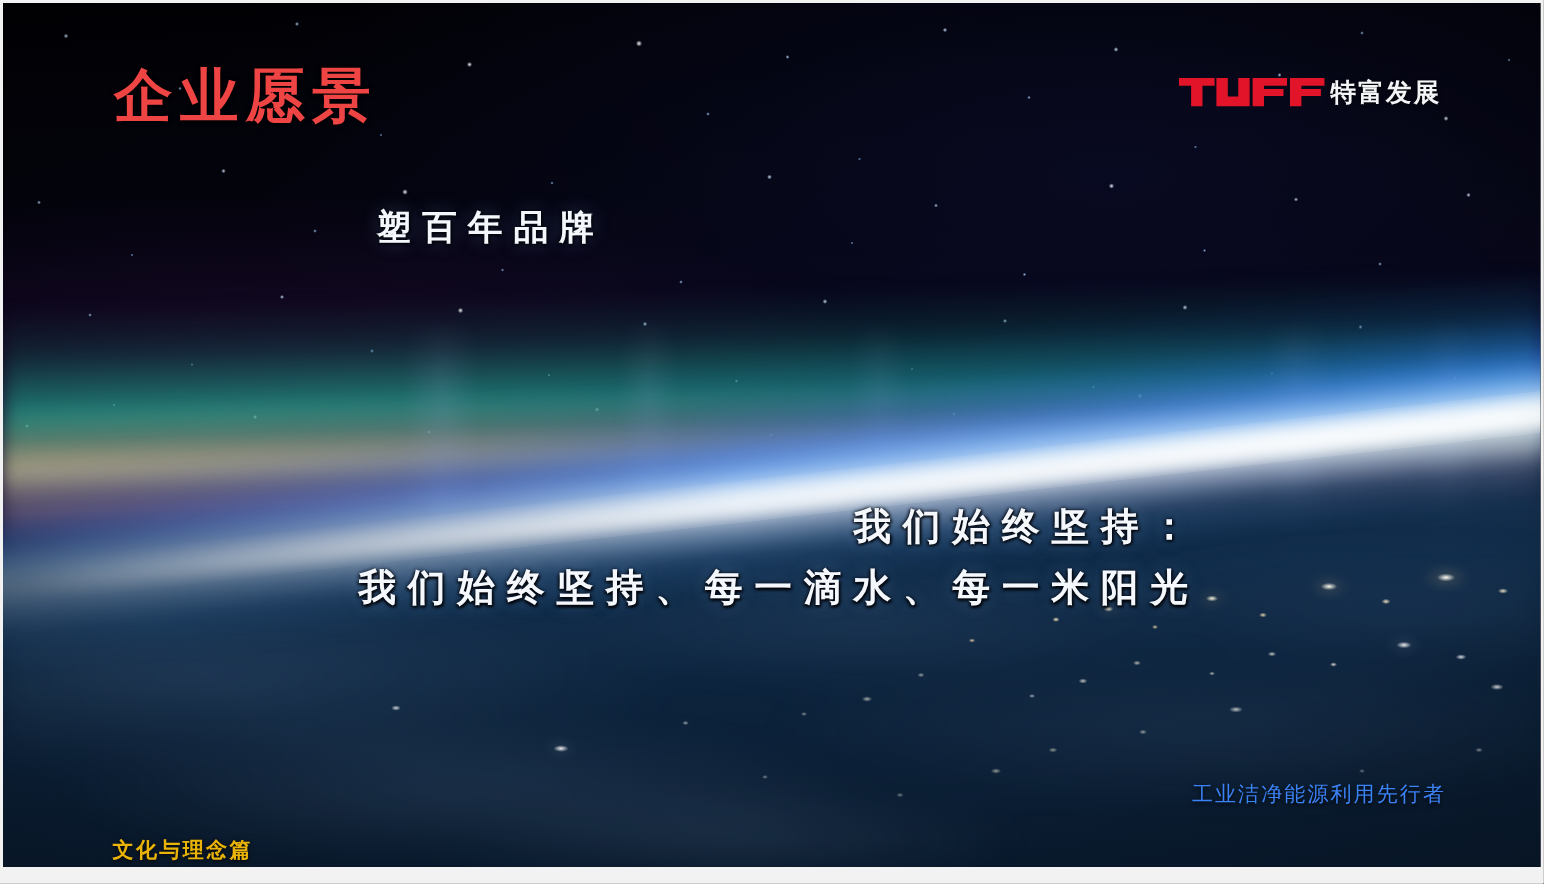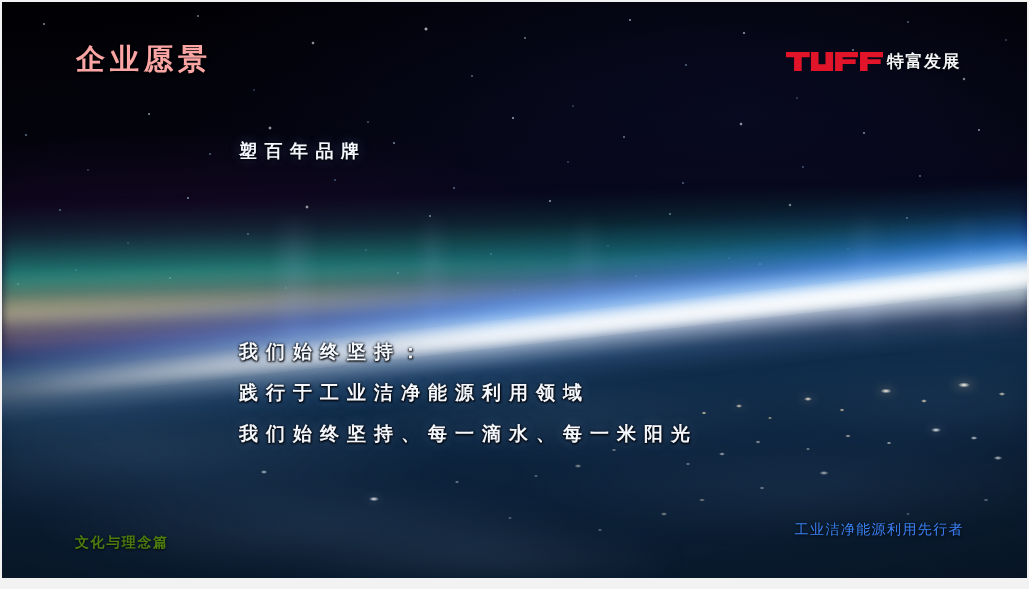--- a/index.html
+++ b/index.html
@@ -267,21 +267,21 @@
   
   #vignette{
     background:radial-gradient(ellipse 92% 86% at 50% 48%, rgba(0,0,0,0) 52%, rgba(0,0,0,.26) 86%, rgba(0,0,0,.42) 100%);
   }
 
   
   #content{position:absolute;left:0;top:0;width:1025px;height:576px;}
 
   #page-title{
     position:absolute;left:74px;top:43px;
-    font-size:29px;font-weight:bold;color:#fca5a5;
+    font-size:39px;font-weight:bold;color:#ef4444;
     letter-spacing:5px;line-height:1;
     text-shadow:0 0 2px rgba(0,0,0,.85),0 1px 3px rgba(0,0,0,.9);
     white-space:nowrap;
   }
 
   #brand{
     position:absolute;right:66px;top:48px;
     display:flex;align-items:center;white-space:nowrap;
   }
   #brand-mark{
@@ -298,31 +298,31 @@
     text-shadow:
       0 0 3px rgba(4,10,22,.95),
       1px 1px 2px rgba(0,0,0,.95),
       -1px 1px 2px rgba(0,0,0,.6),
       0 0 12px rgba(120,160,210,.35);
     white-space:nowrap;
   }
 
   #vision-top{left:237px;top:128px;}
   #vision-top .vision-line{
-    font-size:18px;letter-spacing:7.5px;line-height:43px;
+    font-size:23px;letter-spacing:7.5px;line-height:43px;margin-left:12px;
   }
 
   #vision-bottom{left:237px;top:329px;}
   #vision-bottom .vision-line{
-    font-size:19px;letter-spacing:8px;line-height:41px;
+    font-size:25px;letter-spacing:8px;line-height:41px;text-align:right;
   }
 
   #footer-left{
-    position:absolute;left:73px;top:532px;
-    font-size:14px;font-weight:bold;color:#4d7c0f;letter-spacing:1.6px;
+    position:absolute;left:73px;top:556px;
+    font-size:14px;font-weight:bold;color:#eab308;letter-spacing:1.6px;
     text-shadow:0 1px 3px rgba(0,0,0,.9);white-space:nowrap;
   }
   #footer-right{
     position:absolute;right:63px;top:519px;
     font-size:14px;font-weight:normal;color:#3b82f6;letter-spacing:1.4px;
     text-shadow:0 1px 3px rgba(0,0,0,.9);white-space:nowrap;
   }
 </style>
 </head>
 <body>
@@ -367,21 +367,20 @@
         </svg>
         <span id="brand-cn">特富发展</span>
       </div>
 
       <div class="vision-block" id="vision-top">
         <div class="vision-line">塑百年品牌</div>
       </div>
 
       <div class="vision-block" id="vision-bottom">
         <div class="vision-line">我们始终坚持：</div>
-        <div class="vision-line">践行于工业洁净能源利用领域</div>
         <div class="vision-line">我们始终坚持、每一滴水、每一米阳光</div>
       </div>
 
       <div id="footer-left">文化与理念篇</div>
 
       <div id="footer-right">工业洁净能源利用先行者</div>
 
     </div>
   </div>
 </div>

